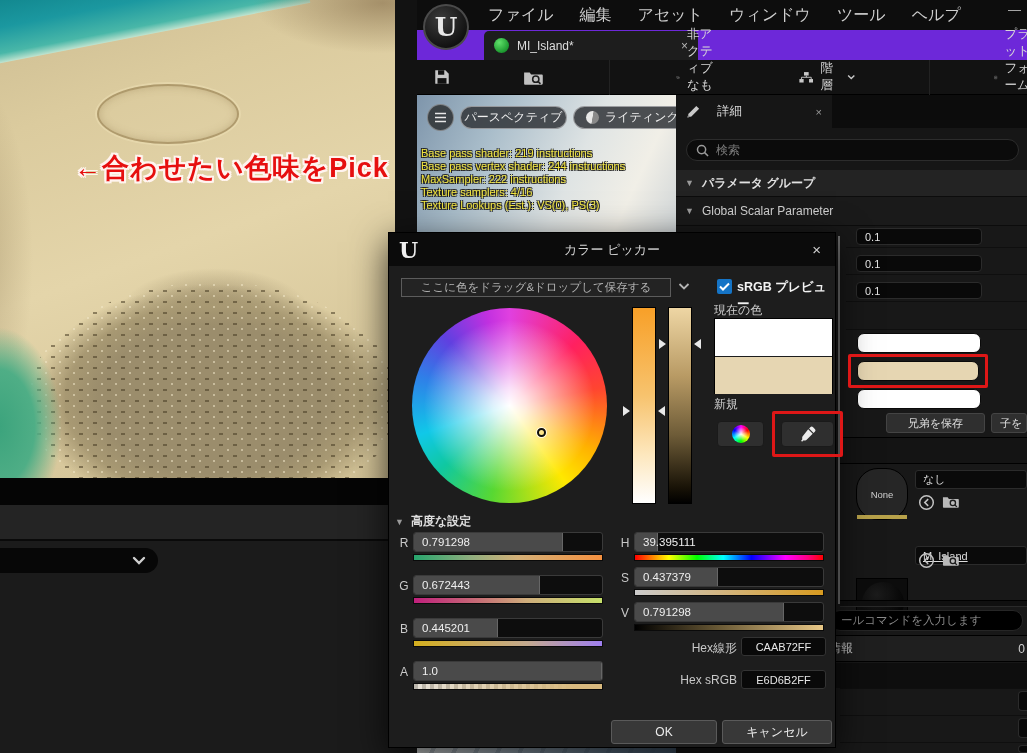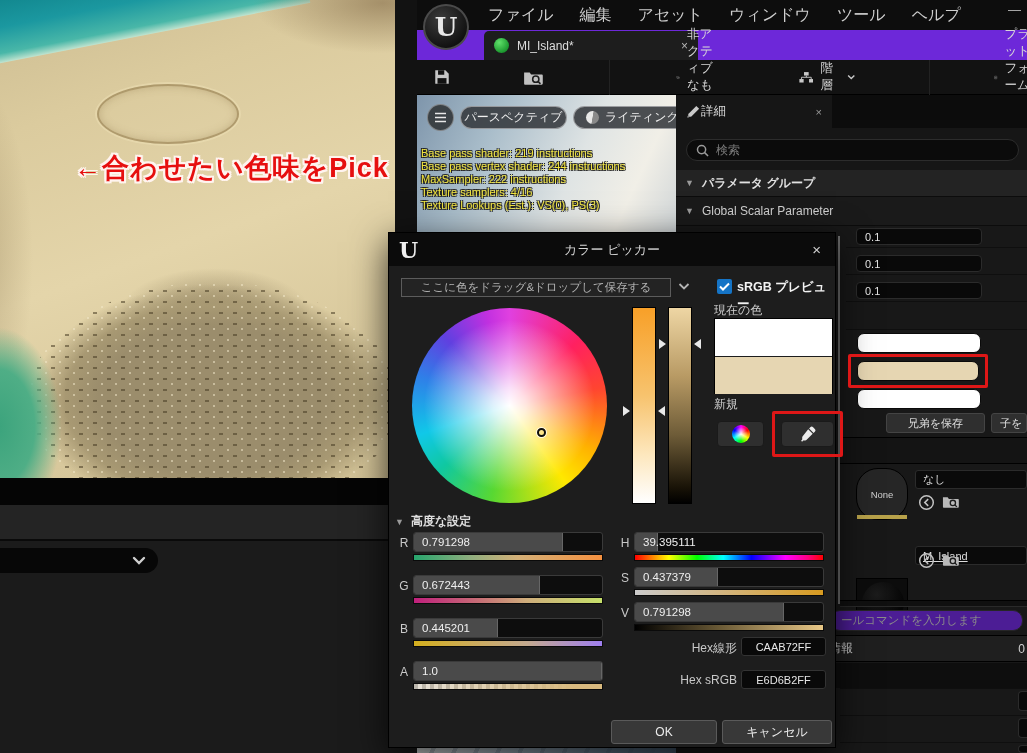--- a/index.html
+++ b/index.html
@@ -75,21 +75,21 @@
     justify-content:center; gap:6px; padding:0 12px; white-space:nowrap; }
   .vp-pill.persp { left:43px; width:107px; }
   .vp-pill.light { left:156px; width:120px; overflow:hidden; justify-content:flex-start; }
   .lit-icon { width:13px; height:13px; border-radius:50%; background:linear-gradient(100deg,#e8e8e8 48%,#8a8a8a 52%); flex:0 0 auto; }
   .vp-stats { position:absolute; left:4px; top:52px; color:#f0e33c; font-size:11px; font-weight:normal; line-height:13px;
     text-shadow:1px 1px 0 #222, -1px 1px 0 #222, 1px -1px 0 #222, -1px -1px 0 #222; white-space:nowrap; }
 
   
   .rpanel { left:676px; top:95px; width:351px; height:658px; background:#161616; }
   .rp-tabbar { position:absolute; left:0; top:0; width:351px; height:33px; background:#0c0c0c; display:flex; }
-  .rp-tab { display:flex; align-items:center; gap:0; padding:0 10px; font-size:12.5px; color:#d8d8d8; }
+  .rp-tab { display:flex; align-items:center; gap:16px; padding:0 10px; font-size:12.5px; color:#d8d8d8; }
   .rp-tab.active { width:156px; background:#161616; }
   .rp-tab.inactive { width:195px; background:#1e1e1e; border-left:1px solid #000; }
   .rp-tab .x { margin-left:auto; color:#9a9a9a; font-size:11px; }
   .rp-search { position:absolute; left:10px; top:44px; width:333px; height:22px; background:#0b0b0b; border:1px solid #2c2c2c;
     border-radius:11px; display:flex; align-items:center; gap:7px; padding:0 9px; color:#7d7d7d; font-size:12px; }
   .rp-cat { position:absolute; left:0; top:75px; width:351px; height:27px; background:#232323; border-bottom:1px solid #0c0c0c;
     display:flex; align-items:center; gap:8px; padding:0 9px; color:#e2e2e2; font-size:12px; font-weight:bold; }
   .rp-sub { position:absolute; left:0; top:102px; width:351px; height:29px; background:#1a1a1a; border-bottom:1px solid #0c0c0c;
     display:flex; align-items:center; gap:8px; padding:0 9px; color:#d0d0d0; font-size:12px; }
   .tri { color:#9a9a9a; font-size:9px; }
@@ -101,21 +101,21 @@
   .scrollbar { left:838px; top:236px; width:2px; height:368px; background:#6f6f6f; z-index:20; }
   .swatch { border-radius:7px; border:1px solid #0a0a0a; }
   .redbox { border:3px solid #de1717; border-radius:2px; background:transparent; z-index:60; }
   .small-btn { background:#2f2f2f; border:1px solid #444; border-radius:3px; color:#e0e0e0; font-size:11px;
     display:flex; align-items:center; justify-content:center; overflow:hidden; white-space:nowrap; }
   .thumb { border:1px solid #000; background:#262626; position:relative; }
   .thumb .ubar { position:absolute; left:0; bottom:0; width:100%; height:4px; }
   .combo { background:#0a0a0a; border:1px solid #2b2b2b; border-radius:3px; color:#dcdcdc; font-size:11px;
     display:flex; align-items:center; padding:0 7px; }
   .mini-ico { width:17px; height:17px; }
-  .console-field { background:#4c1d95; border:1px solid #262626; border-radius:10px; color:#8a8a8a; font-size:11.5px;
+  .console-field { background:#000000; border:1px solid #262626; border-radius:10px; color:#8a8a8a; font-size:11.5px;
     display:flex; align-items:center; padding:0 10px; overflow:hidden; white-space:nowrap; }
   .inforow { background:#1f1f1f; border-top:1px solid #000; border-bottom:1px solid #000; color:#cfcfcf; font-size:12px;
     display:flex; align-items:center; overflow:hidden; }
   .stubfield { background:#090909; border:1px solid #2b2b2b; border-right:none; border-radius:4px 0 0 4px; }
 
   
   .dialog { left:388px; top:232px; width:448px; height:516px; background:#1d1d1d; border:1px solid #000;
     box-shadow:0 10px 34px rgba(0,0,0,.75); z-index:50; }
   .dlg-title { position:absolute; left:0; top:0; width:100%; height:33px; background:#0b0b0b; display:flex; align-items:center; }
   .dlg-title .ulogo { font-family:"DejaVu Serif",serif; font-weight:bold; color:#f0f0f0; font-size:22px; margin-left:10px; }

